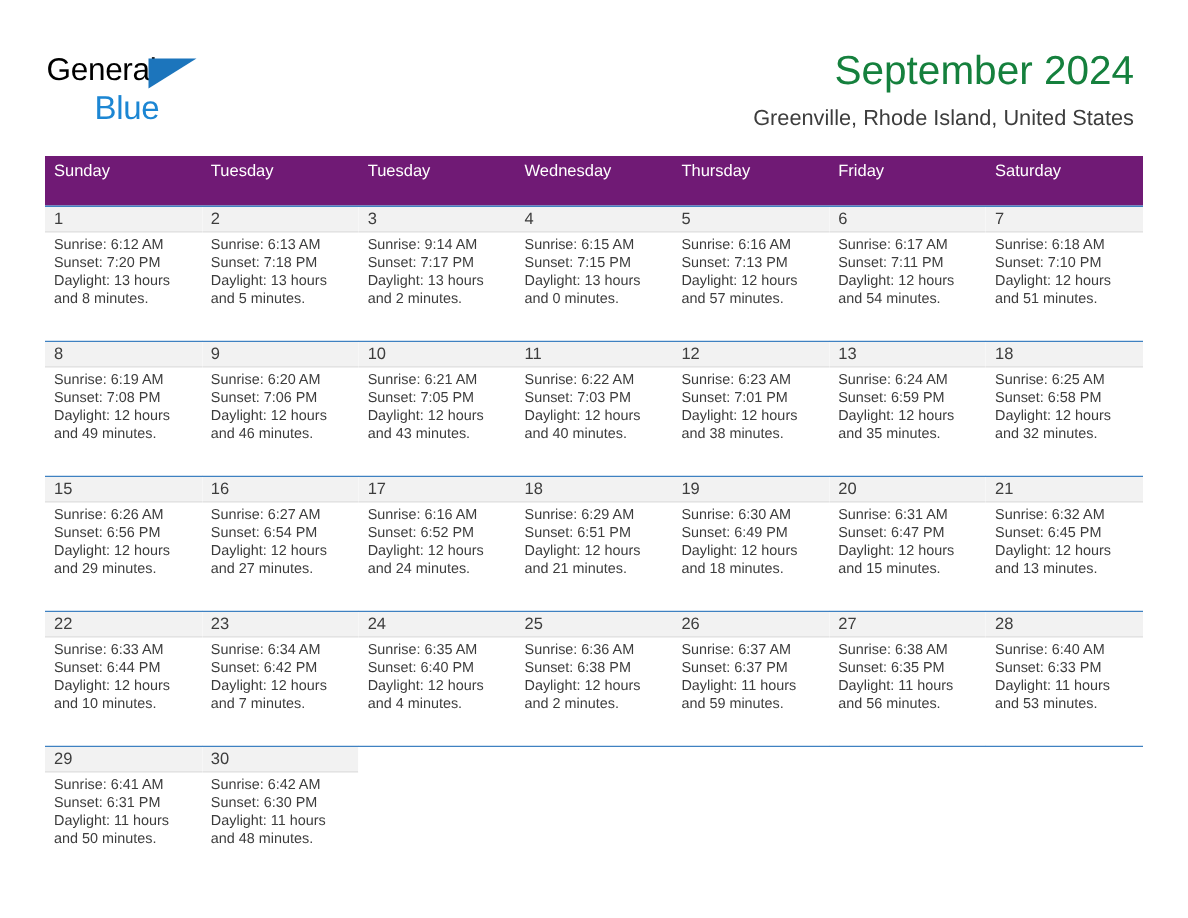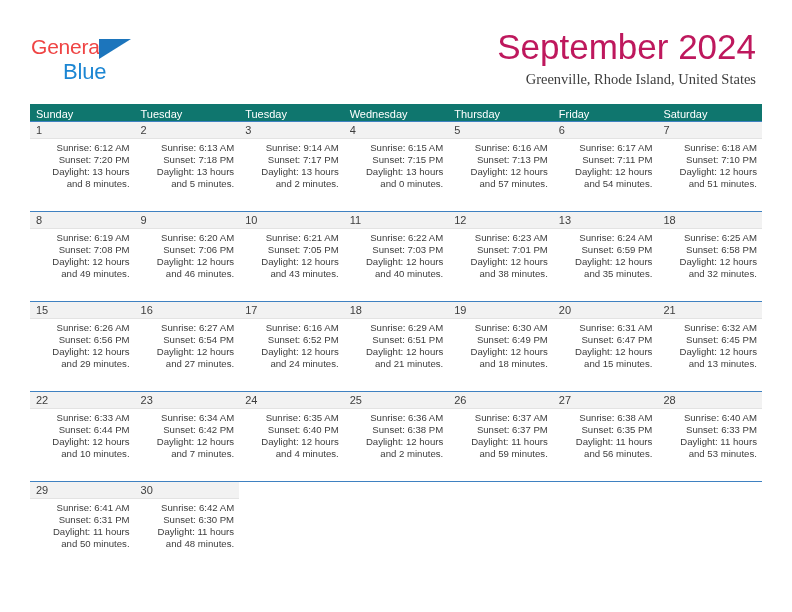--- a/index.html
+++ b/index.html
@@ -36,21 +36,21 @@
     left: 31px;
     top: 36px;
     width: 180px;
     height: 52px;
     line-height: 1;
   }
   .logo-top {
     position: relative;
     display: block;
     font-size: 21px;
-    color: #ef4444;
+    color: #000000;
     letter-spacing: -0.2px;
     height: 24px;
   }
   .logo-tri {
     position: absolute;
     left: 68px;
     top: 3px;
     width: 0;
     height: 0;
     border-left: 32px solid #1c75bc;
@@ -65,48 +65,47 @@
     letter-spacing: -0.2px;
   }
 
   .title-block {
     position: absolute;
     right: 36px;
     top: 30px;
     text-align: right;
   }
   .cal-title {
-    font-size: 35px;
-    color: #be185d;
+    font-size: 27px;
+    color: #15803d;
     font-weight: normal;
     line-height: 34px;
     white-space: nowrap;
   }
   .cal-subtitle {
     font-size: 14.5px;
     color: #3d3d3d;
     line-height: 20px;
     margin-top: 5px;
     white-space: nowrap;
-    font-family: Liberation Serif, serif;
   }
 
   
   .calendar {
     position: absolute;
     left: 30px;
     top: 104px;
     width: 732px;
   }
 
   .dow-row {
     display: flex;
     width: 732px;
-    height: 17px;
-    background: #0f766e;
+    height: 33px;
+    background: #701a75;
   }
   .dow-cell {
     flex: 0 0 104.57px;
     width: 104.57px;
     color: #ffffff;
     font-size: 11px;
     line-height: 21px;
     padding-left: 6px;
     white-space: nowrap;
   }
@@ -143,21 +142,20 @@
     line-height: 17px;
     padding-left: 6px;
     display: block;
   }
 
   .day-info {
     padding: 3px 5px 0 6px;
     font-size: 9.6px;
     color: #3d3d3d;
     line-height: 12.1px;
-    text-align: right;
   }
   .day-info div { white-space: nowrap; }
 </style>
 </head>
 <body>
 
 <div class="page">
 
   <div class="header">
 

